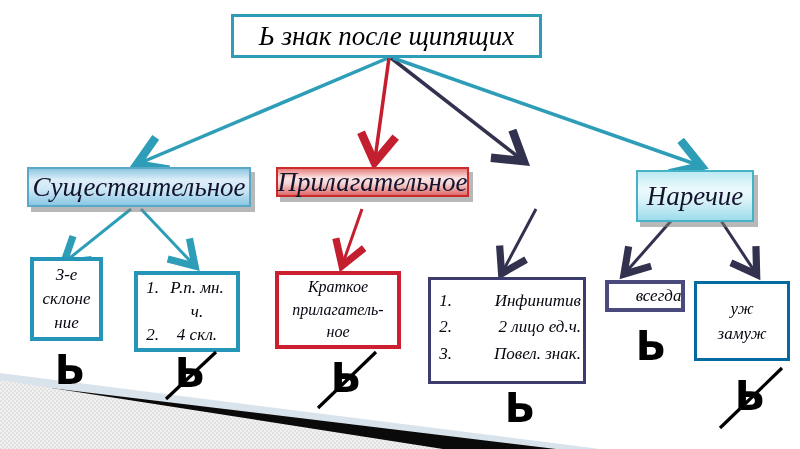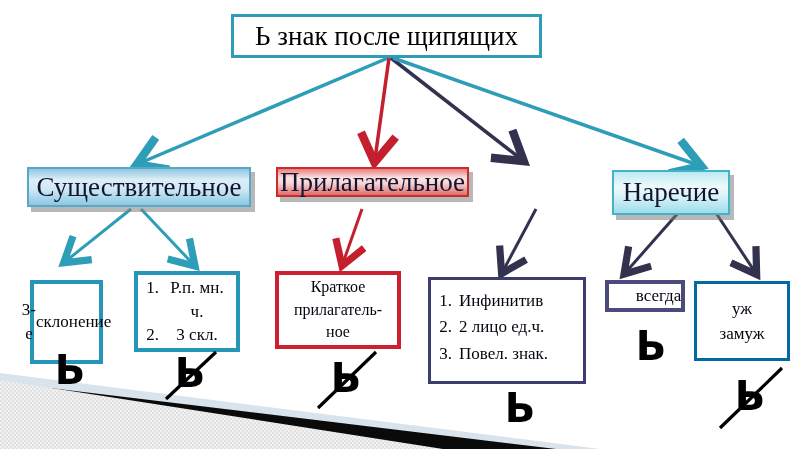--- a/index.html
+++ b/index.html
@@ -5,63 +5,63 @@
   html,body { margin:0; padding:0; background:#ffffff; }
   #stage {
     position:relative; width:800px; height:449px; background:#ffffff;
     overflow:hidden; font-family:"Liberation Serif", serif; color:#000;
   }
   svg.layer { position:absolute; left:0; top:0; width:800px; height:449px; pointer-events:none; }
   #arrows-layer { z-index:0; }
   #slash-layer  { z-index:3; }
 
   .box { position:absolute; display:flex; align-items:center; justify-content:center;
-         box-sizing:border-box; text-align:center; background:#fff; z-index:1; }
+         box-sizing:border-box; text-align:center; background:#fff; z-index:1;font-style:italic; }
 
   
   #title-box { left:231px; top:14px; width:311px; height:44px;
     border:3px solid #2f9cba; font-size:27px; color:#000; }
 
   
   .lvl2 { font-size:27px; color:#14142e; box-shadow:4px 5px 0 rgba(125,125,125,0.55); }
   #node-noun      { left:27px;  top:167px; width:224px; height:40px;
     background:linear-gradient(180deg,#8fc6e0 0%,#ddeef8 30%,#cfe9f6 55%,#8cc8e4 100%);
     border:2px solid #5aa8c8; }
   #node-adjective { left:276px; top:167px; width:193px; height:30px;
     background:linear-gradient(180deg,#e87f7f 0%,#fbe4e4 35%,#f6d5d5 55%,#e06a6a 100%);
     border:2px solid #cc2b2b; }
   #node-verb      { left:487px; top:168px; width:96px;  height:39px;
     background:linear-gradient(180deg,#caccdf 0%,#f1f1f8 35%,#e6e7f1 55%,#a2a8c8 100%);
     border:2px solid #3c3c66; }
-  #node-adverb    { left:612px; top:170px; width:118px; height:45px;
+  #node-adverb    { left:636px; top:170px; width:118px; height:52px;
     background:linear-gradient(180deg,#bce9f2 0%,#ecfafc 35%,#dff5f9 55%,#9ddcec 100%);
     border:2px solid #46b2c8; }
 
   
   .lvl3 { font-size:17px; line-height:1.4; color:#05050f; }
-  #node-declension { left:30px;  top:280px; width:73px;  height:84px;
-    border:4px solid #2596b8; flex-direction:row; }
+  #node-declension { left:30px;  top:257px; width:73px;  height:84px;
+    border:4px solid #2596b8; flex-direction:column; }
   #node-cases      { left:134px; top:271px; width:106px; height:81px;
     border:4px solid #2596b8; }
   #node-short-adj  { left:275px; top:271px; width:126px; height:78px;
     border:4px solid #cc2030; flex-direction:column; font-size:16px; }
   #node-verb-forms { left:428px; top:277px; width:158px; height:107px;
     border:3px solid #3c3c6e; align-items:flex-start; }
   #node-always     { left:605px; top:280px; width:80px;  height:32px;
     border:4px solid #4a4a7c;padding-left:27px; }
   #node-exceptions { left:694px; top:281px; width:96px; height:80px;
     border:3px solid #0369a1; flex-direction:column; line-height:1.5; }
 
   .num-list { display:flex; flex-direction:column; width:100%; padding:4px 2px; box-sizing:border-box; }
   .num-row  { display:flex; width:100%; }
   .num-row .num { flex:0 0 26px; text-align:right; padding-right:7px; box-sizing:border-box; }
   .num-row .txt { flex:1; }
   #node-cases .txt { padding-right:6px; }
   #node-verb-forms .num-list { padding:8px 2px; }
-  #node-verb-forms .txt { text-align:left; }
+  #node-verb-forms .txt { text-align:right; }
   #node-verb-forms .num-row { line-height:1.55; }
 
   
   .soft-sign { position:absolute; width:40px; text-align:center; z-index:2;
     font-family:"DejaVu Sans", sans-serif; font-weight:bold; font-size:40px;
     line-height:1; color:#000; }
   #soft-1 { left:50px;  top:350px; }
   #soft-2 { left:170px; top:353px; }
   #soft-3 { left:326px; top:358px; }
   #soft-4 { left:500px; top:388px; }
@@ -136,21 +136,21 @@
     <span>ние</span>
   </div>
   <div class="box lvl3" id="node-cases">
     <div class="num-list">
       <div class="num-row">
         <span class="num">1.</span>
         <span class="txt">Р.п. мн. ч.</span>
       </div>
       <div class="num-row">
         <span class="num">2.</span>
-        <span class="txt">3 скл.</span>
+        <span class="txt">4 скл.</span>
       </div>
     </div>
   </div>
 
   <div class="box lvl3" id="node-short-adj">
     <span>Краткое</span>
     <span>прилагатель-</span>
     <span>ное</span>
   </div>
 

